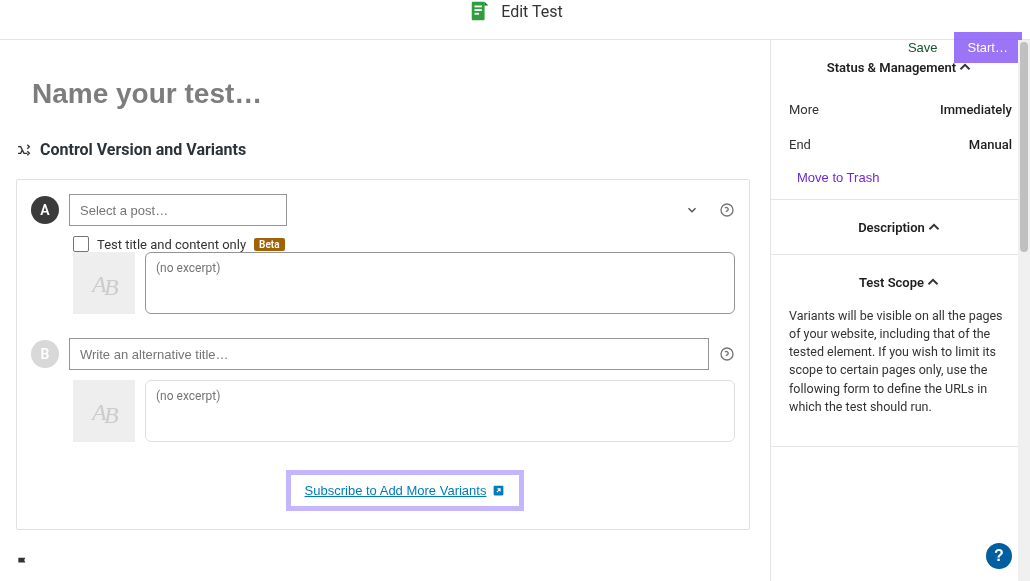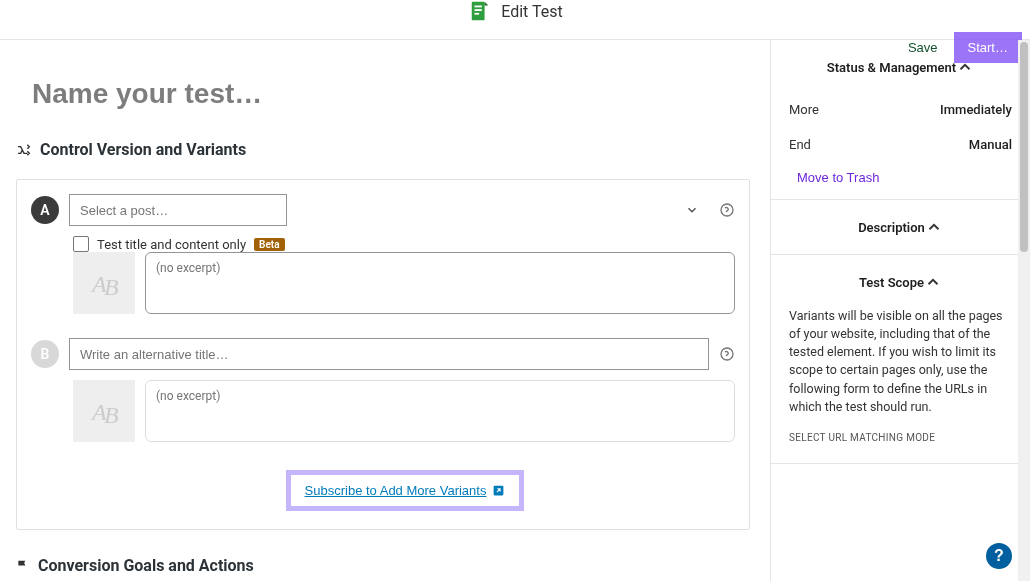--- a/index.html
+++ b/index.html
@@ -410,21 +410,20 @@
         </button>
       </div>
     </div>
 
     <div class="section-head">
       <span>
         <svg width="14" height="14" viewBox="0 0 24 24" fill="#333">
             <path d="M4 2v20M4 3h12l-2 4 2 4H4"></path>
           </svg>
       </span>
-      <span>Conversion Goals and Actions</span>
     </div>
   </div>
 
   <div class="sidebar">
     <div class="panel">
       <div class="panel-head">
         <span>Status &amp; Management</span>
         <span>
             <svg width="18" height="18" viewBox="0 0 24 24" fill="none" stroke="#333" stroke-width="2.5">
               <path d="M6 15l6-6 6 6"></path>
@@ -459,21 +458,20 @@
       <div class="panel-head">
         <span>Test Scope</span>
         <span>
             <svg width="18" height="18" viewBox="0 0 24 24" fill="none" stroke="#333" stroke-width="2.5">
               <path d="M6 15l6-6 6 6"></path>
             </svg>
           </span>
       </div>
       <div class="panel-body">
         <p class="scope-text">Variants will be visible on all the pages of your website, including that of the tested element. If you wish to limit its scope to certain pages only, use the following form to define the URLs in which the test should run.</p>
-        <label class="field-label-small">SELECT URL MATCHING MODE</label>
       </div>
     </div>
   </div>
 </div>
 
 <div class="scrolltrack">
   <div class="scrollthumb"></div>
 </div>
 
 <button class="helpfab">?</button>

